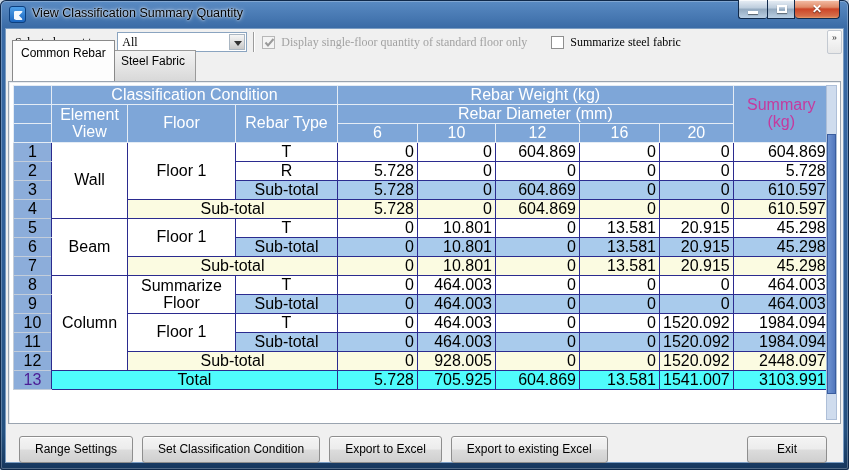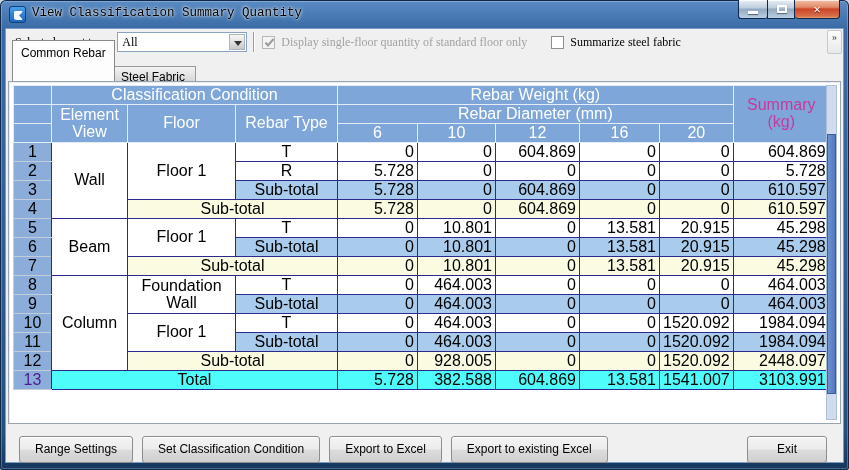--- a/index.html
+++ b/index.html
@@ -7,21 +7,21 @@
 
   .window {
     position:relative; width:849px; height:470px;
     border-radius:6px 6px 3px 3px;
     background:linear-gradient(180deg,#5b8cc4 0%, #3a6ba6 6%, #2e5d96 55%, #24507f 92%, #16365c 100%);
     box-shadow:inset 0 0 0 1px #10294a, inset 0 0 0 2px rgba(255,255,255,.25);
     overflow:hidden;
   }
 
   
-  .titlebar { position:absolute; top:0; left:0; right:0; height:36px;font-family:Liberation Mono, monospace; }
+  .titlebar { position:absolute; top:0; left:0; right:0; height:36px; }
   .app-icon { position:absolute; left:9px; top:6px; width:17px; height:17px;
     background:linear-gradient(180deg,#4fa0e8,#1b66c0); border:1px solid #0c3f7e; border-radius:3px; }
   .app-icon svg { position:absolute; left:2px; top:2px; }
   .win-title { position:absolute; left:32px; top:6px; font-size:12.5px; color:#000;
     text-shadow:0 0 4px rgba(255,255,255,.9), 0 0 2px rgba(255,255,255,.9); white-space:nowrap; }
   .cap-group { position:absolute; top:0; right:9px; display:flex; }
   .cap { height:19px; border:1px solid #10294a; border-top:none; position:relative;
     background:linear-gradient(180deg,#e9eff6,#bcccdc 45%,#93a9bf 50%,#b9cfe4);
     box-shadow:inset 0 1px 0 rgba(255,255,255,.7); }
   .cap-min { width:29px; border-radius:0 0 3px 3px; border-right:none; }
@@ -58,21 +58,21 @@
   .gap24 { width:24px; flex:0 0 auto; }
   .overflow-btn { position:absolute; right:1px; top:1px; width:15px; height:24px;
     background:linear-gradient(180deg,#fdfdfd,#e8e8e8); border:1px solid #c3c9d1; border-radius:2px;
     font-size:10px; color:#444; text-align:center; line-height:12px; }
 
   
   .tabs { position:absolute; top:26px; left:0; right:0; height:26px; }
   .tab { position:absolute; bottom:0; font-size:12px; text-align:center; }
   .tab.active { left:6px; height:41px; line-height:24px; padding:0 8px; background:#fdfdfd;
     border:1px solid #898989; border-bottom:none; z-index:2; }
-  .tab.inactive { left:104px; height:15px; line-height:20px; padding:0 10px;
+  .tab.inactive { left:104px; height:31px; line-height:20px; padding:0 10px;
     background:linear-gradient(180deg,#f3f3f3,#d8d8d8); border:1px solid #9a9a9a; border-bottom:none; }
 
   
   .panel { position:absolute; top:52px; left:2px; right:2px; bottom:38px; background:#fff;
     border:1px solid #9aa4b0; box-shadow:inset 1px 1px 0 #e8ebef; z-index:1; }
 
   table.grid { border-collapse:collapse; margin:3px 0 0 4px; table-layout:fixed; font-size:16px; }
   .grid td { height:19px; padding:0 3px; line-height:1.05; overflow:hidden; }
   
   .grid .h td { background:#7ea6d8; color:#fff; text-align:center; border:1px solid #e4ecf5; }
@@ -267,21 +267,21 @@
               <td class="num subcream">0</td>
               <td class="num subcream">10.801</td>
               <td class="num subcream">0</td>
               <td class="num subcream">13.581</td>
               <td class="num subcream">20.915</td>
               <td class="num subcream">45.298</td>
             </tr>
             <tr>
               <td class="rownum">8</td>
               <td class="lab" rowspan="5">Column</td>
-              <td class="lab" rowspan="2">Foundation Wall</td>
+              <td class="lab" rowspan="2">Summarize Floor</td>
               <td class="lab">T</td>
               <td class="num">0</td>
               <td class="num">464.003</td>
               <td class="num">0</td>
               <td class="num">0</td>
               <td class="num">0</td>
               <td class="num">464.003</td>
             </tr>
             <tr>
               <td class="rownum">9</td>
@@ -321,21 +321,21 @@
               <td class="num subcream">928.005</td>
               <td class="num subcream">0</td>
               <td class="num subcream">0</td>
               <td class="num subcream">1520.092</td>
               <td class="num subcream">2448.097</td>
             </tr>
             <tr>
               <td class="rownum purple">13</td>
               <td class="lab total" colspan="3">Total</td>
               <td class="num total">5.728</td>
-              <td class="num total">382.588</td>
+              <td class="num total">705.925</td>
               <td class="num total">604.869</td>
               <td class="num total">13.581</td>
               <td class="num total">1541.007</td>
               <td class="num total">3103.991</td>
             </tr>
           </tbody>
       </table>
       <div class="vscroll">
         <div class="vthumb"></div>
       </div>

